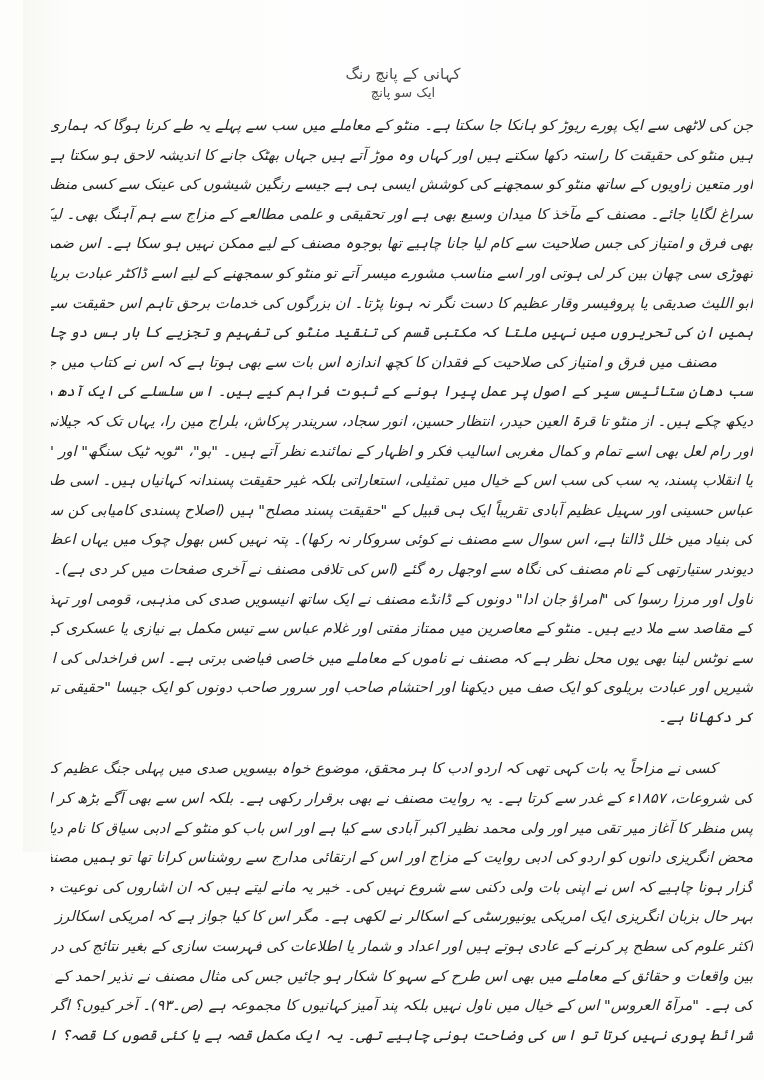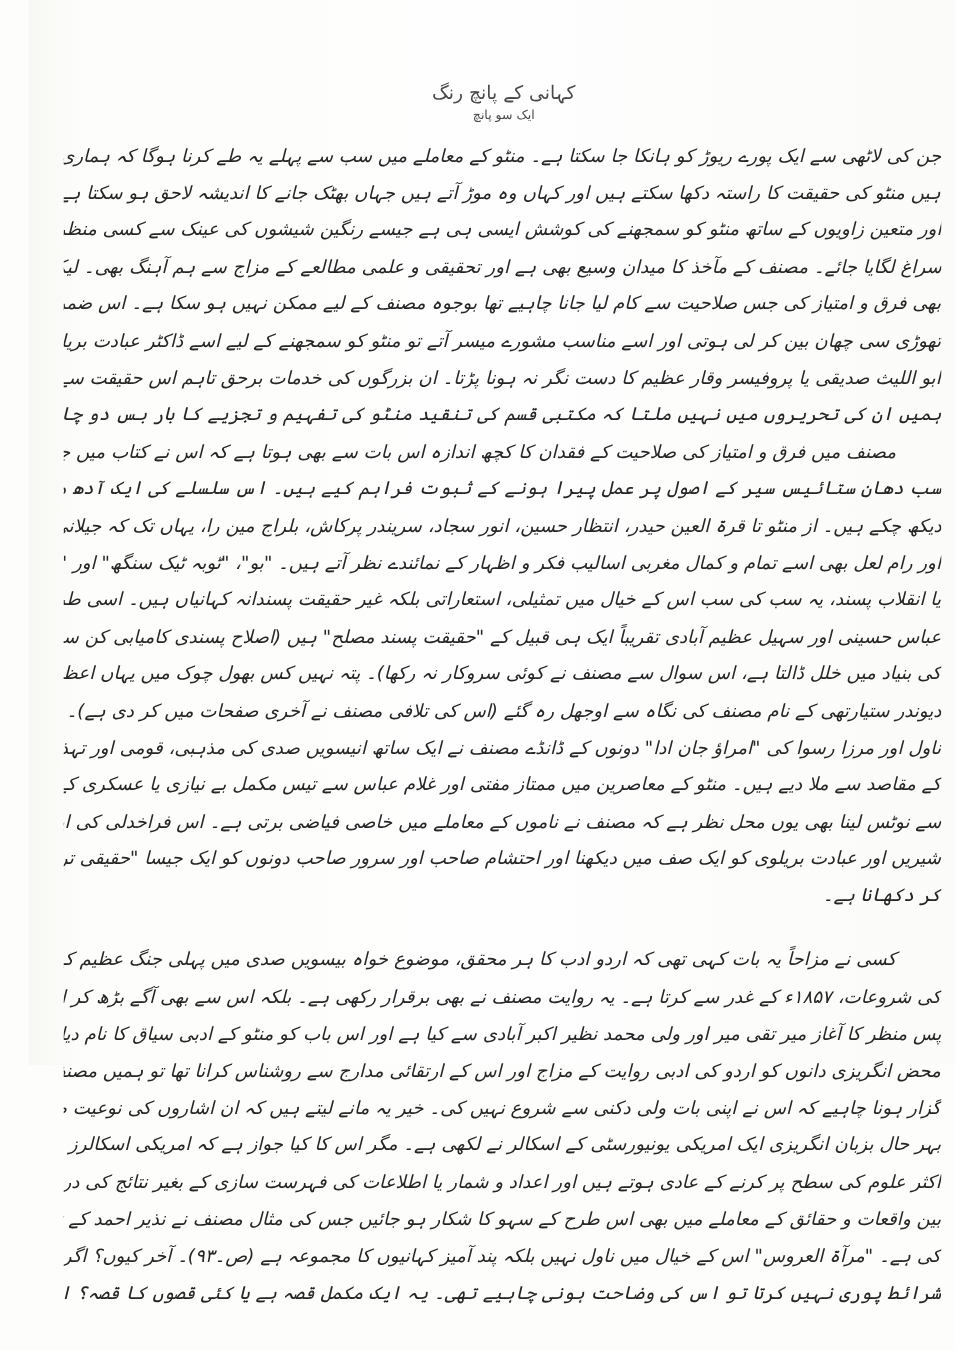--- a/index.html
+++ b/index.html
@@ -10,21 +10,21 @@
     color: #2a2a2a;
     position: relative;
   }
   .page {
     position: absolute; left: 0; top: 0; width: 764px; height: 852px;
     background: linear-gradient(90deg, #f7f7f4 0%, #fdfdfb 6%, #fefefe 50%, #fbfbf9 100%);
     margin-left: 23px;
   }
   .title-block { position: absolute; left: 230px; top: 64px; width: 300px; text-align: center; direction: rtl; }
   .title { font-size: 15px; color: #4a4a4a; line-height: 20px; }
-  .subtitle { font-size: 10px; color: #4a4a4a; line-height: 18px; }
+  .subtitle { font-size: 13px; color: #4a4a4a; line-height: 18px; }
   .body-text {
     position: absolute; left: 28px; top: 110px; width: 702px;
     direction: rtl;
   }
   .line {
     height: 29.6px; line-height: 29.6px;
     font-size: 14.6px; white-space: nowrap; overflow: hidden;
     text-align: justify; text-align-last: justify;
     color: #262626;
     font-style: italic;

